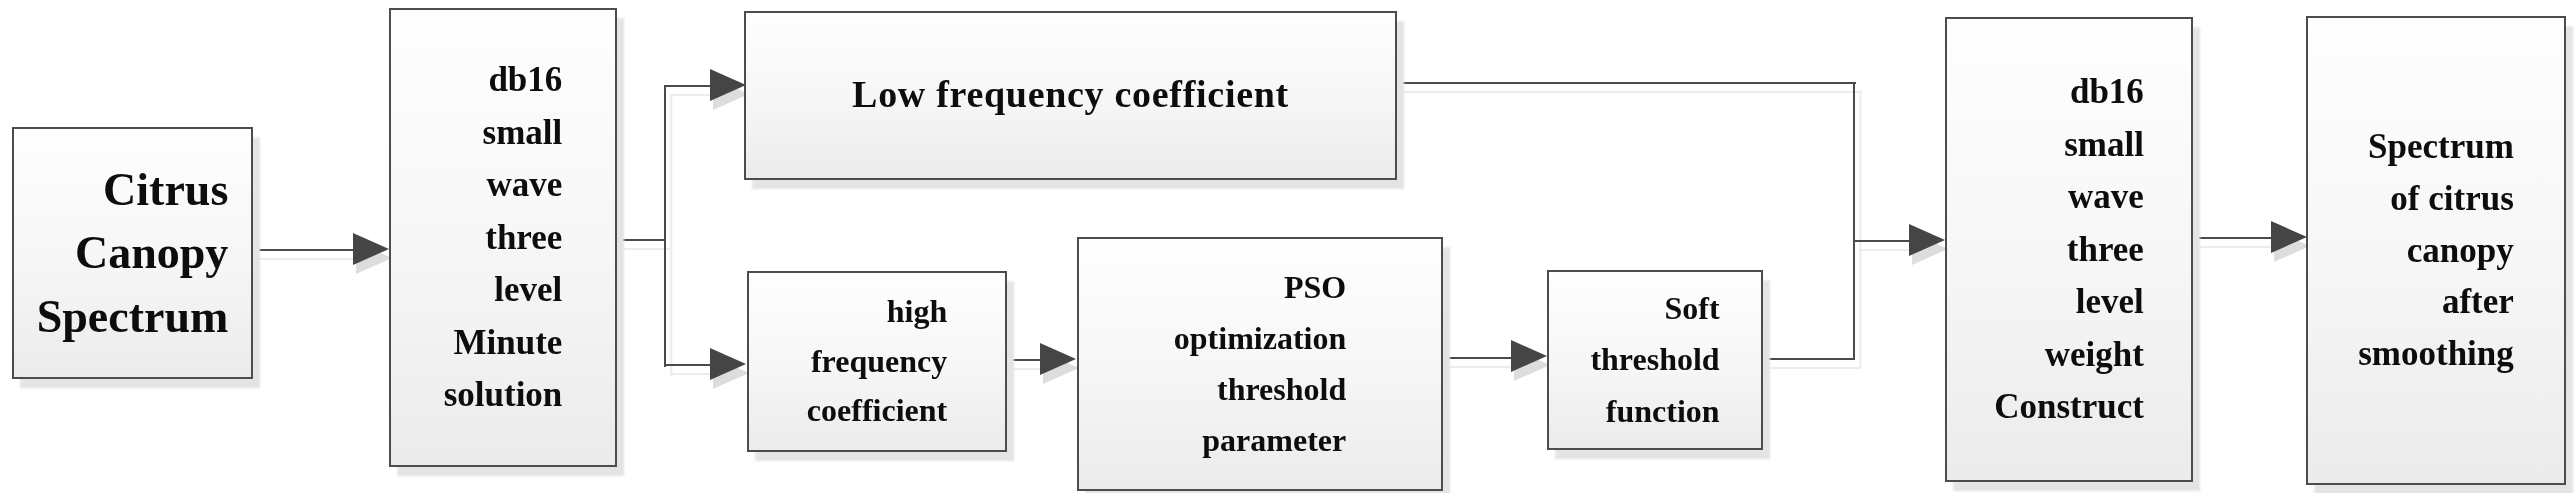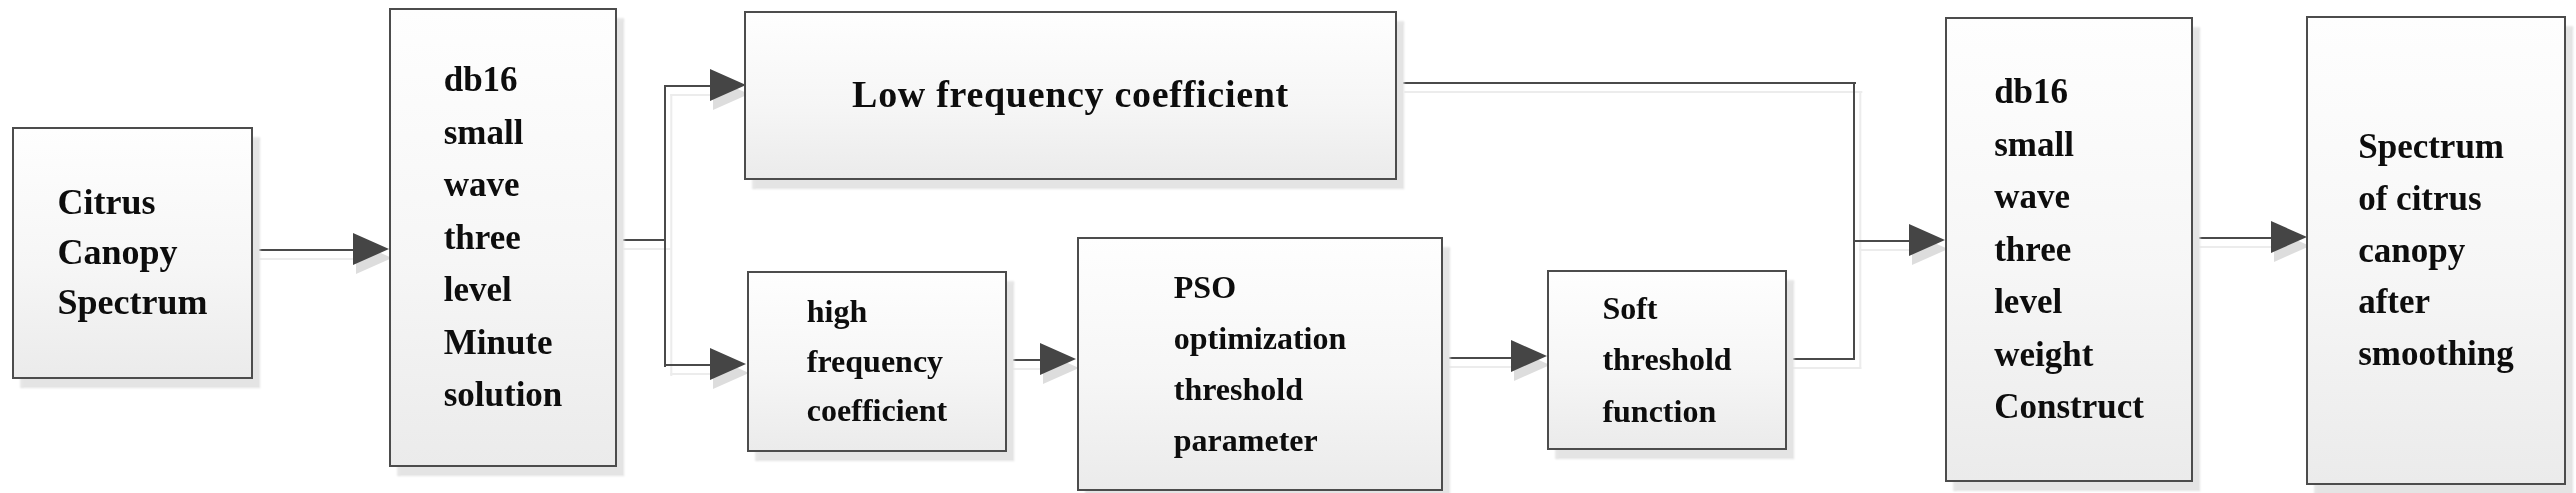--- a/index.html
+++ b/index.html
@@ -10,26 +10,26 @@
     font-family:"Liberation Serif","DejaVu Serif",serif;
     overflow:hidden;
   }
   .node{
     position:absolute;
     box-sizing:border-box;
     border:2.1px solid #4c4c4c;
     background:linear-gradient(180deg,#fefefe 0%,#f6f6f6 55%,#ebebeb 100%);
     box-shadow:8.4px 9.8px 2.1px #e4e4e4;
     display:flex;align-items:center;justify-content:center;
-    text-align:left;
+    text-align:right;
     color:#0d0d0d;
     font-weight:700;
   }
   .node .lbl{white-space:pre-line;display:inline-block;}
-  .n1{font-size:36px;line-height:1.38;}
+  .n1{font-size:46px;line-height:1.38;}
   .n2{font-size:35px;line-height:1.5;}
   .n3{font-size:38px;line-height:1.1;letter-spacing:0.7px;}
   .n4{font-size:32px;line-height:1.55;}
   .n5{font-size:32px;line-height:1.6;}
   .n6{font-size:32px;line-height:1.6;}
   .n7{font-size:35px;line-height:1.5;}
   .n8{font-size:35px;line-height:1.48;}
   .hline{
     position:absolute;height:2.1px;background:#4a4a4a;
     box-shadow:6.3px 9px 0 #ececec;
@@ -98,21 +98,21 @@
     <span class="lbl">Low frequency coefficient</span>
   </div>
 
   <div class="node n5" style="left:1077px;top:237px;width:366px;height:254px;">
     <span class="lbl">PSO
 optimization
 threshold
 parameter</span>
   </div>
 
-  <div class="node n6" style="left:1547px;top:270px;width:240px;height:180px;">
+  <div class="node n6" style="left:1547px;top:270px;width:216px;height:180px;">
     <span class="lbl">Soft
 threshold
 function</span>
   </div>
 
   <div class="node n7" style="left:1945px;top:17.4px;width:248px;height:465px;">
     <span class="lbl">db16
 small
 wave
 three

